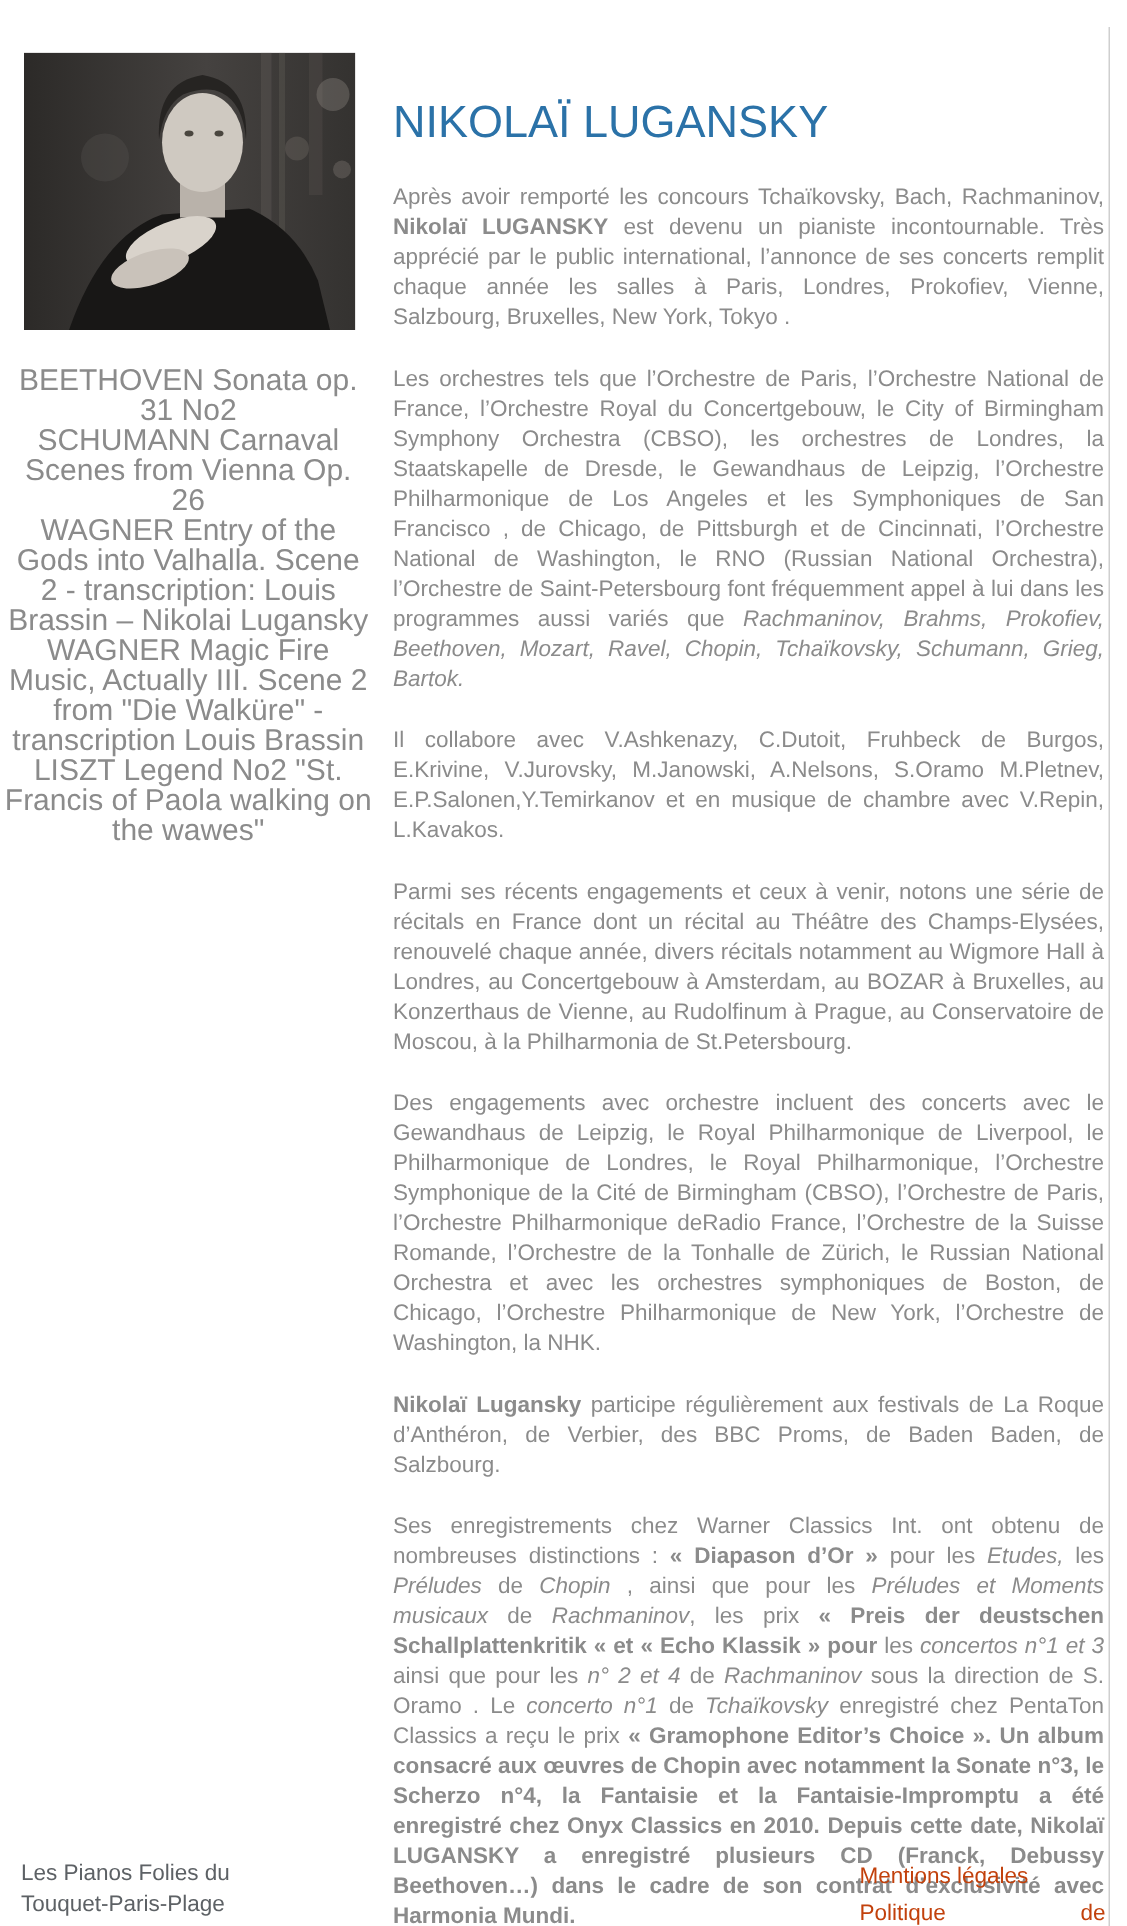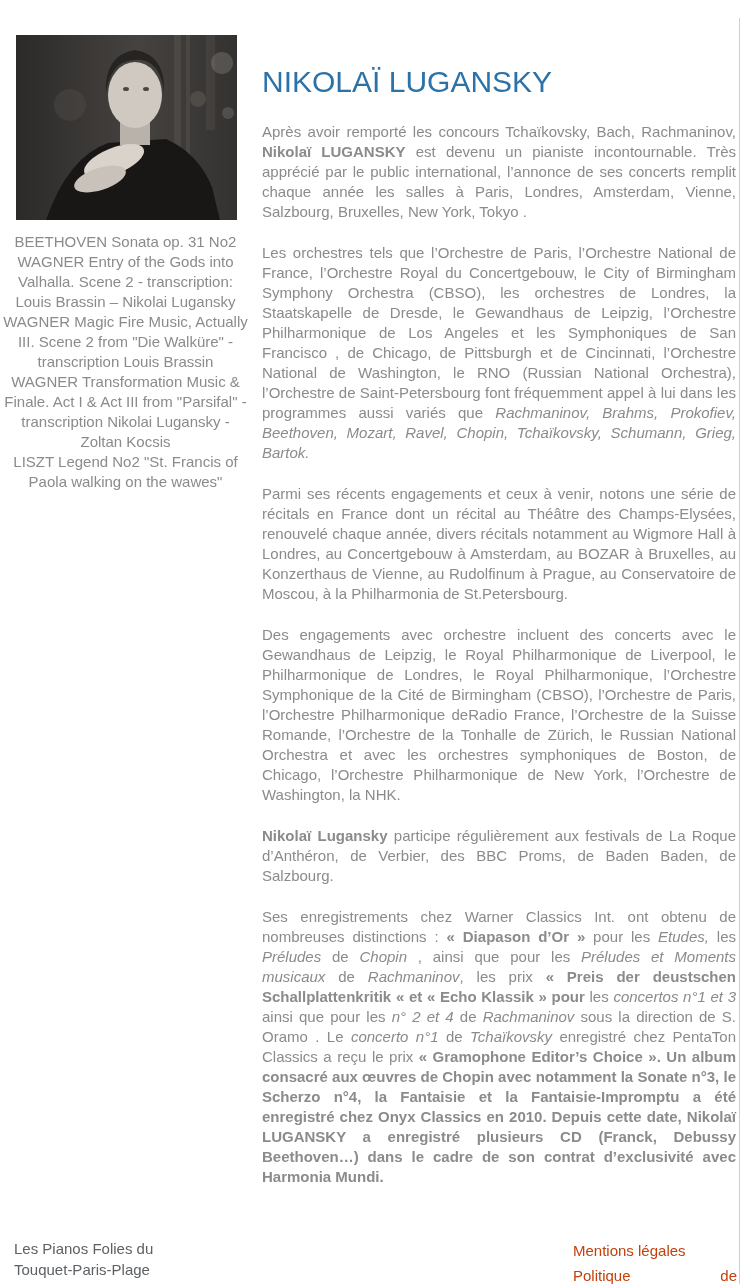--- a/index.html
+++ b/index.html
@@ -3,22 +3,22 @@
 <meta charset="utf-8">
 <style>
   html,body{margin:0;padding:0;background:#ffffff;}
   body{width:751px;font-family:"Liberation Sans","DejaVu Sans",sans-serif;}
   .page{position:relative;width:751px;height:1284px;overflow:hidden;background:#fff;}
   .right-rule{position:absolute;left:739px;top:18px;bottom:0;width:1px;background:#cfcfcf;}
 
   
   .sidebar{position:absolute;left:0;top:0;width:251px;}
   .photo-wrap{margin:35px 0 0 16px;width:221px;height:185px;overflow:hidden;}
-  .program{margin-top:12px;padding:0 3px;text-align:center;color:#8b8b8b;
-           font-size:15px;line-height:20px;}
+  .program{margin-top:24px;padding:0 3px;text-align:center;color:#8b8b8b;
+           font-size:20px;line-height:20px;}
   .program div{margin:0;}
 
   
   .main{position:absolute;left:262px;top:0;width:474px;margin-top:34px;}
   h1.title{margin:30px 0 0 0;color:#2b72a8;font-size:30px;font-weight:400;line-height:36px;}
   .paragraphs p{margin:21px 0 0 0;text-align:justify;color:#8b8b8b;
                 font-size:15px;line-height:20px;}
   .paragraphs p:first-child{margin-top:22px;}
   .paragraphs .b{font-weight:700;}
   .paragraphs .i{font-style:italic;}
@@ -63,32 +63,33 @@
         <g transform="rotate(-22 98 126)">
           <ellipse cx="98" cy="126" rx="32" ry="13" fill="#d9d3cb"></ellipse>
         </g>
         <g transform="rotate(-18 84 144)">
           <ellipse cx="84" cy="144" rx="27" ry="11" fill="#c9c2ba"></ellipse>
         </g>
       </svg>
     </div>
     <div class="program">
         <div>BEETHOVEN Sonata op. 31 No2</div>
+        <div>SCHUMANN Carnaval Scenes from Vienna Op. 26</div>
         <div>WAGNER Entry of the Gods into Valhalla. Scene 2 - transcription: Louis Brassin – Nikolai Lugansky</div>
         <div>WAGNER Magic Fire Music, Actually III. Scene 2 from "Die Walküre" - transcription Louis Brassin</div>
-        <div>WAGNER Transformation Music &amp; Finale. Act I &amp; Act III from "Parsifal" - transcription Nikolai Lugansky - Zoltan Kocsis</div>
         <div>LISZT Legend No2 "St. Francis of Paola walking on the wawes"</div>
       </div>
   </div>
 
   <div class="main">
     <h1 class="title">NIKOLAÏ LUGANSKY</h1>
     <div class="paragraphs">
-        <p><span>Après avoir remporté les concours Tchaïkovsky, Bach, Rachmaninov, </span><span class="b">Nikolaï LUGANSKY</span><span> est devenu un pianiste incontournable. Très apprécié par le public international, l’annonce de ses concerts remplit chaque année les salles à Paris, Londres, Amsterdam, Vienne, Salzbourg, Bruxelles, New York, Tokyo .</span></p>
+        <p><span>Après avoir remporté les concours Tchaïkovsky, Bach, Rachmaninov, </span><span class="b">Nikolaï LUGANSKY</span><span> est devenu un pianiste incontournable. Très apprécié par le public international, l’annonce de ses concerts remplit chaque année les salles à Paris, Londres, Prokofiev, Vienne, Salzbourg, Bruxelles, New York, Tokyo .</span></p>
         <p><span>Les orchestres tels que l’Orchestre de Paris, l’Orchestre National de France, l’Orchestre Royal du Concertgebouw, le City of Birmingham Symphony Orchestra (CBSO), les orchestres de Londres, la Staatskapelle de Dresde, le Gewandhaus de Leipzig, l’Orchestre Philharmonique de Los Angeles et les Symphoniques de San Francisco , de Chicago, de Pittsburgh et de Cincinnati, l’Orchestre National de Washington, le RNO (Russian National Orchestra), l’Orchestre de Saint-Petersbourg font fréquemment appel à lui dans les programmes aussi variés que </span><span class="i">Rachmaninov, Brahms, Prokofiev, Beethoven, Mozart, Ravel, Chopin, Tchaïkovsky, Schumann, Grieg, Bartok.</span></p>
+        <p><span>Il collabore avec V.Ashkenazy, C.Dutoit, Fruhbeck de Burgos, E.Krivine, V.Jurovsky, M.Janowski, A.Nelsons, S.Oramo M.Pletnev, E.P.Salonen,Y.Temirkanov et en musique de chambre avec V.Repin, L.Kavakos.</span></p>
         <p><span>Parmi ses récents engagements et ceux à venir, notons une série de récitals en France dont un récital au Théâtre des Champs-Elysées, renouvelé chaque année, divers récitals notamment au Wigmore Hall à Londres, au Concertgebouw à Amsterdam, au BOZAR à Bruxelles, au Konzerthaus de Vienne, au Rudolfinum à Prague, au Conservatoire de Moscou, à la Philharmonia de St.Petersbourg.</span></p>
         <p><span>Des engagements avec orchestre incluent des concerts avec le Gewandhaus de Leipzig, le Royal Philharmonique de Liverpool, le Philharmonique de Londres, le Royal Philharmonique, l’Orchestre Symphonique de la Cité de Birmingham (CBSO), l’Orchestre de Paris, l’Orchestre Philharmonique deRadio France, l’Orchestre de la Suisse Romande,  l’Orchestre de la Tonhalle de Zürich, le Russian National Orchestra et avec les orchestres symphoniques de Boston, de Chicago, l’Orchestre Philharmonique de New York, l’Orchestre de Washington, la NHK.</span></p>
         <p><span class="b">Nikolaï Lugansky</span><span> participe régulièrement aux festivals de La Roque d’Anthéron, de Verbier, des BBC Proms, de Baden Baden, de Salzbourg.</span></p>
         <p><span>Ses enregistrements chez Warner Classics Int. ont obtenu de nombreuses distinctions : </span><span class="b">« Diapason d’Or »</span><span> pour les </span><span class="i">Etudes,</span><span> les </span><span class="i">Préludes</span><span> de </span><span class="i">Chopin</span><span> , ainsi que pour les </span><span class="i">Préludes et Moments musicaux</span><span> de </span><span class="i">Rachmaninov</span><span>, les prix </span><span class="b">« Preis der deustschen Schallplattenkritik «  et « Echo Klassik » pour</span><span> les </span><span class="i">concertos  n°1 et 3</span><span> ainsi que pour les </span><span class="i">n° 2 et 4</span><span> de </span><span class="i">Rachmaninov</span><span> sous la direction de S. Oramo . Le </span><span class="i">concerto n°1</span><span> de </span><span class="i">Tchaïkovsky</span><span> enregistré chez PentaTon Classics a reçu le prix </span><span class="b">« Gramophone Editor’s Choice ». Un album consacré aux œuvres de Chopin avec notamment la Sonate n°3, le Scherzo n°4, la Fantaisie et la Fantaisie-Impromptu a été enregistré chez Onyx Classics en 2010. Depuis cette date, Nikolaï LUGANSKY a enregistré plusieurs  CD (Franck, Debussy Beethoven…) dans le cadre de son  contrat d’exclusivité avec Harmonia Mundi.</span></p>
       </div>
   </div>
 
   <div class="footer">
     <div class="site-name">Les Pianos Folies du Touquet-Paris-Plage</div>
     <div class="footer-links"><a href="#">Mentions légales</a><br><a href="#">Politique de confidentialité</a></div>

